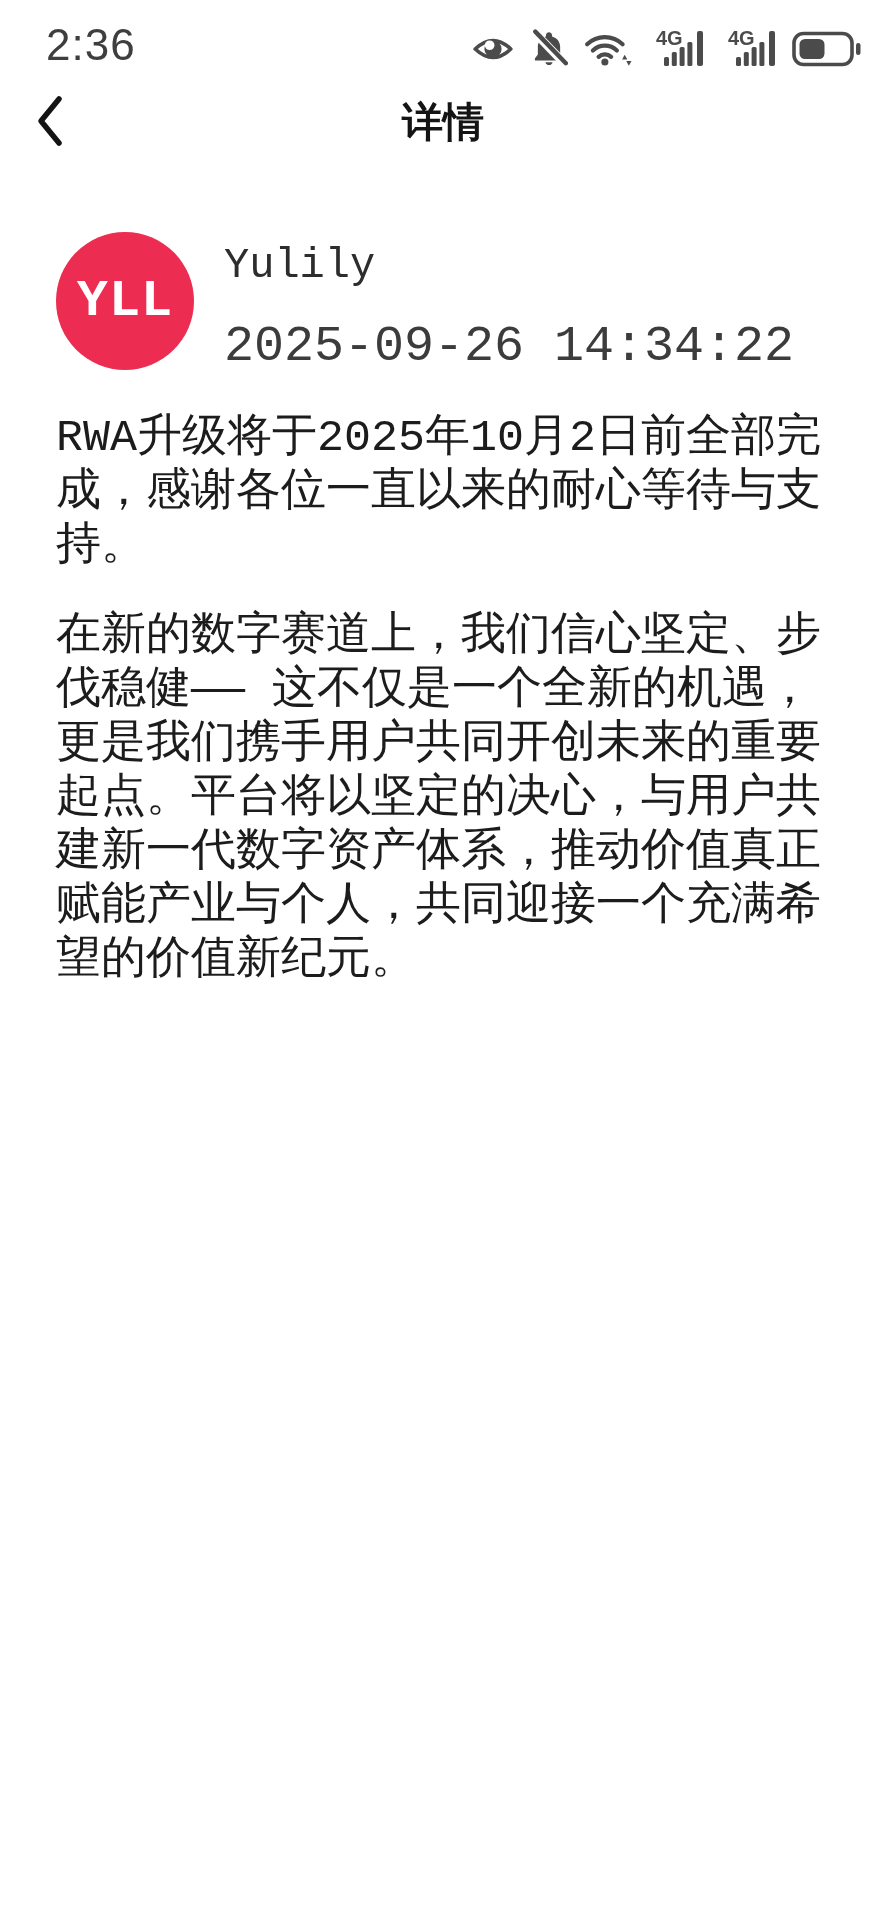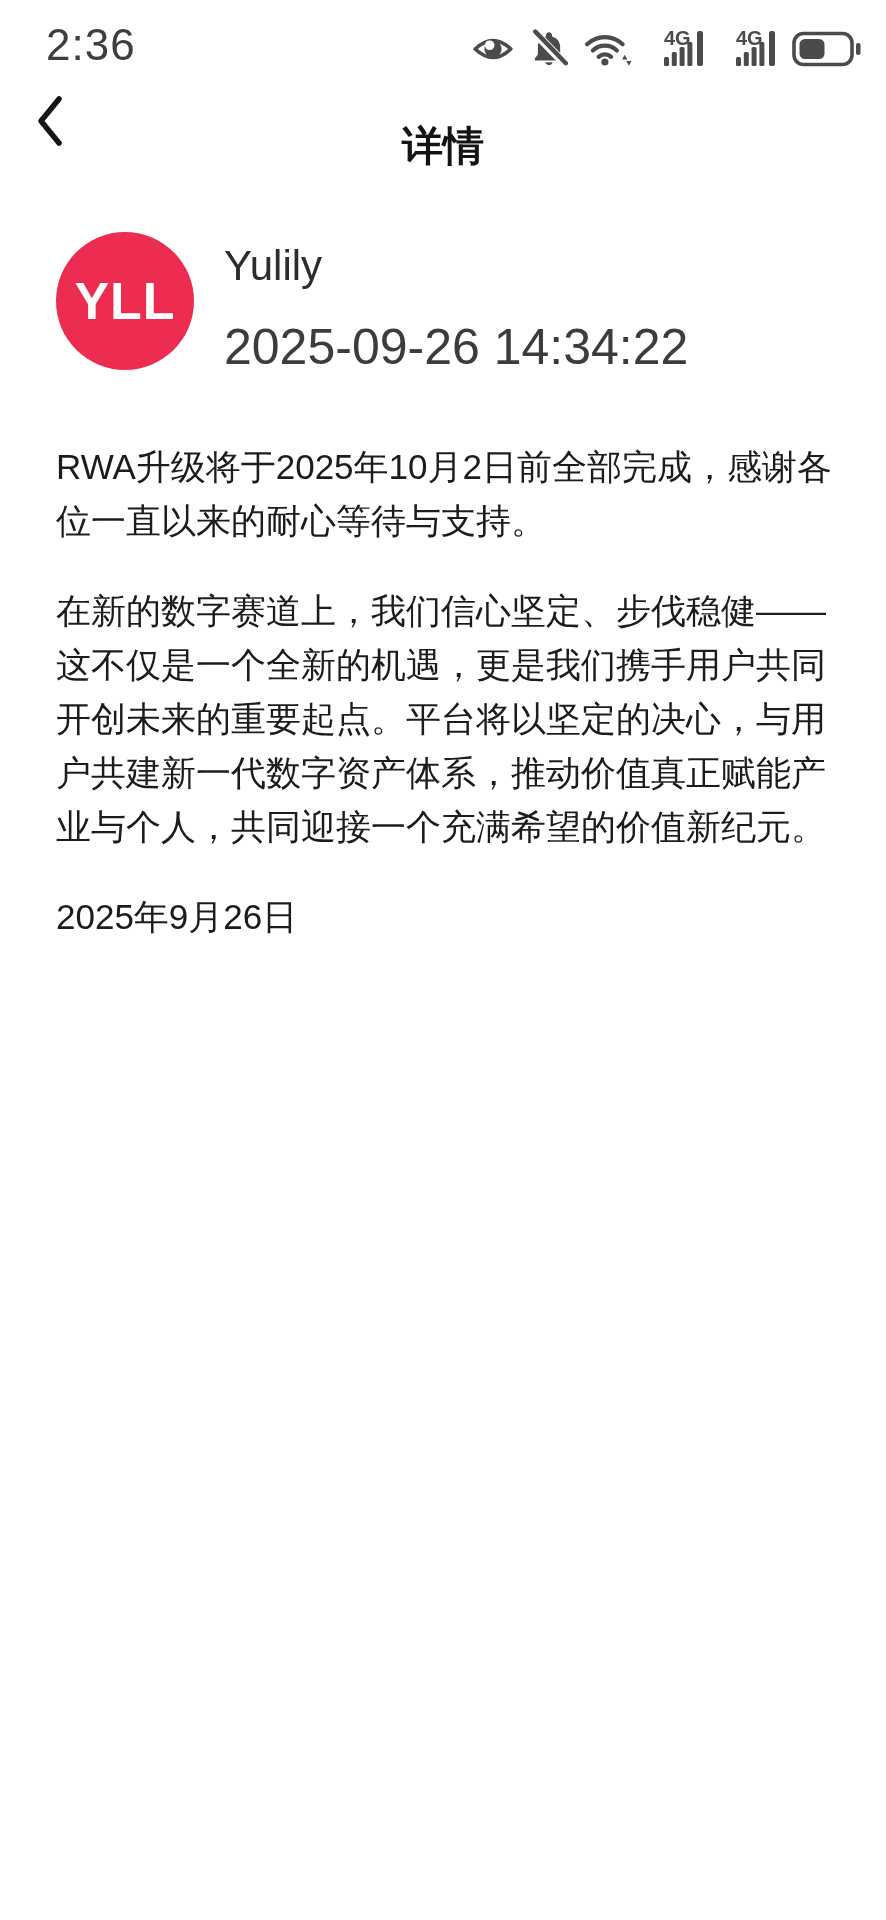--- a/index.html
+++ b/index.html
@@ -30,52 +30,52 @@
     align-items: center;
     gap: 16px;
   }
   .status-icons svg { display: block; }
   .signal-group {
     position: relative;
     width: 56px; height: 42px;
   }
   .signal-group .sig-label {
     position: absolute;
-    top: 0; left: 16px;
+    top: 0; left: 8px;
     font-size: 20px;
     font-weight: 700;
     line-height: 1;
     color: #4b4b4b;
   }
   .signal-group svg { position: absolute; right: 0; bottom: 2px; }
   
   .nav-bar {
     position: relative;
     height: 104px;
     display: flex;
-    align-items: flex-end;
+    align-items: center;
   }
   .back-button {
     position: absolute;
     left: 26px; top: 50%;
     transform: translateY(-50%);
     width: 48px; height: 60px;
     display: flex; align-items: center; justify-content: center;
     background: none; border: none; padding: 0;
     cursor: pointer;
   }
   .nav-title {
     width: 100%;
     text-align: center;
     font-size: 41px;
     font-weight: 700;
     color: #141414;
   }
   
-  .content { padding: 0 52px 0 56px; }
+  .content { padding: 0 52px 0 56px; font-family: Liberation Mono, monospace; }
   .msg-header {
     display: flex;
     align-items: flex-start;
     margin-top: 58px;
   }
   .avatar {
     width: 138px; height: 138px;
     border-radius: 50%;
     flex: 0 0 138px;
     display: flex; align-items: center; justify-content: center;
@@ -90,22 +90,22 @@
     font-weight: 500;
     color: #2d2d2d;
   }
   .timestamp {
     font-size: 50px;
     font-weight: 400;
     color: #3c3c3c;
     margin-top: 28px;
   }
   .message-body {
-    margin-top: 64px;
-    font-size: 35px;
+    margin-top: 37px;
+    font-size: 45px;
     line-height: 54px;
     color: #1c1c1c;
   }
   .message-body p { margin: 0 0 36px 0; }
   .signature p { margin: 0; }
 </style>
 </head>
 <body>
 
 <div class="status-bar">
@@ -191,17 +191,16 @@
     <div class="hdr-text">
       <div class="sender">Yulily</div>
       <div class="timestamp">2025-09-26 14:34:22</div>
     </div>
   </div>
 
   <div class="message-body">
     <p>RWA升级将于2025年10月2日前全部完成，感谢各位一直以来的耐心等待与支持。</p>
     <p>在新的数字赛道上，我们信心坚定、步伐稳健—— 这不仅是一个全新的机遇，更是我们携手用户共同开创未来的重要起点。平台将以坚定的决心，与用户共建新一代数字资产体系，推动价值真正赋能产业与个人，共同迎接一个充满希望的价值新纪元。</p>
     <div class="signature">
-      <p>2025年9月26日</p>
     </div>
   </div>
 
 </div>
 
 </body></html>

